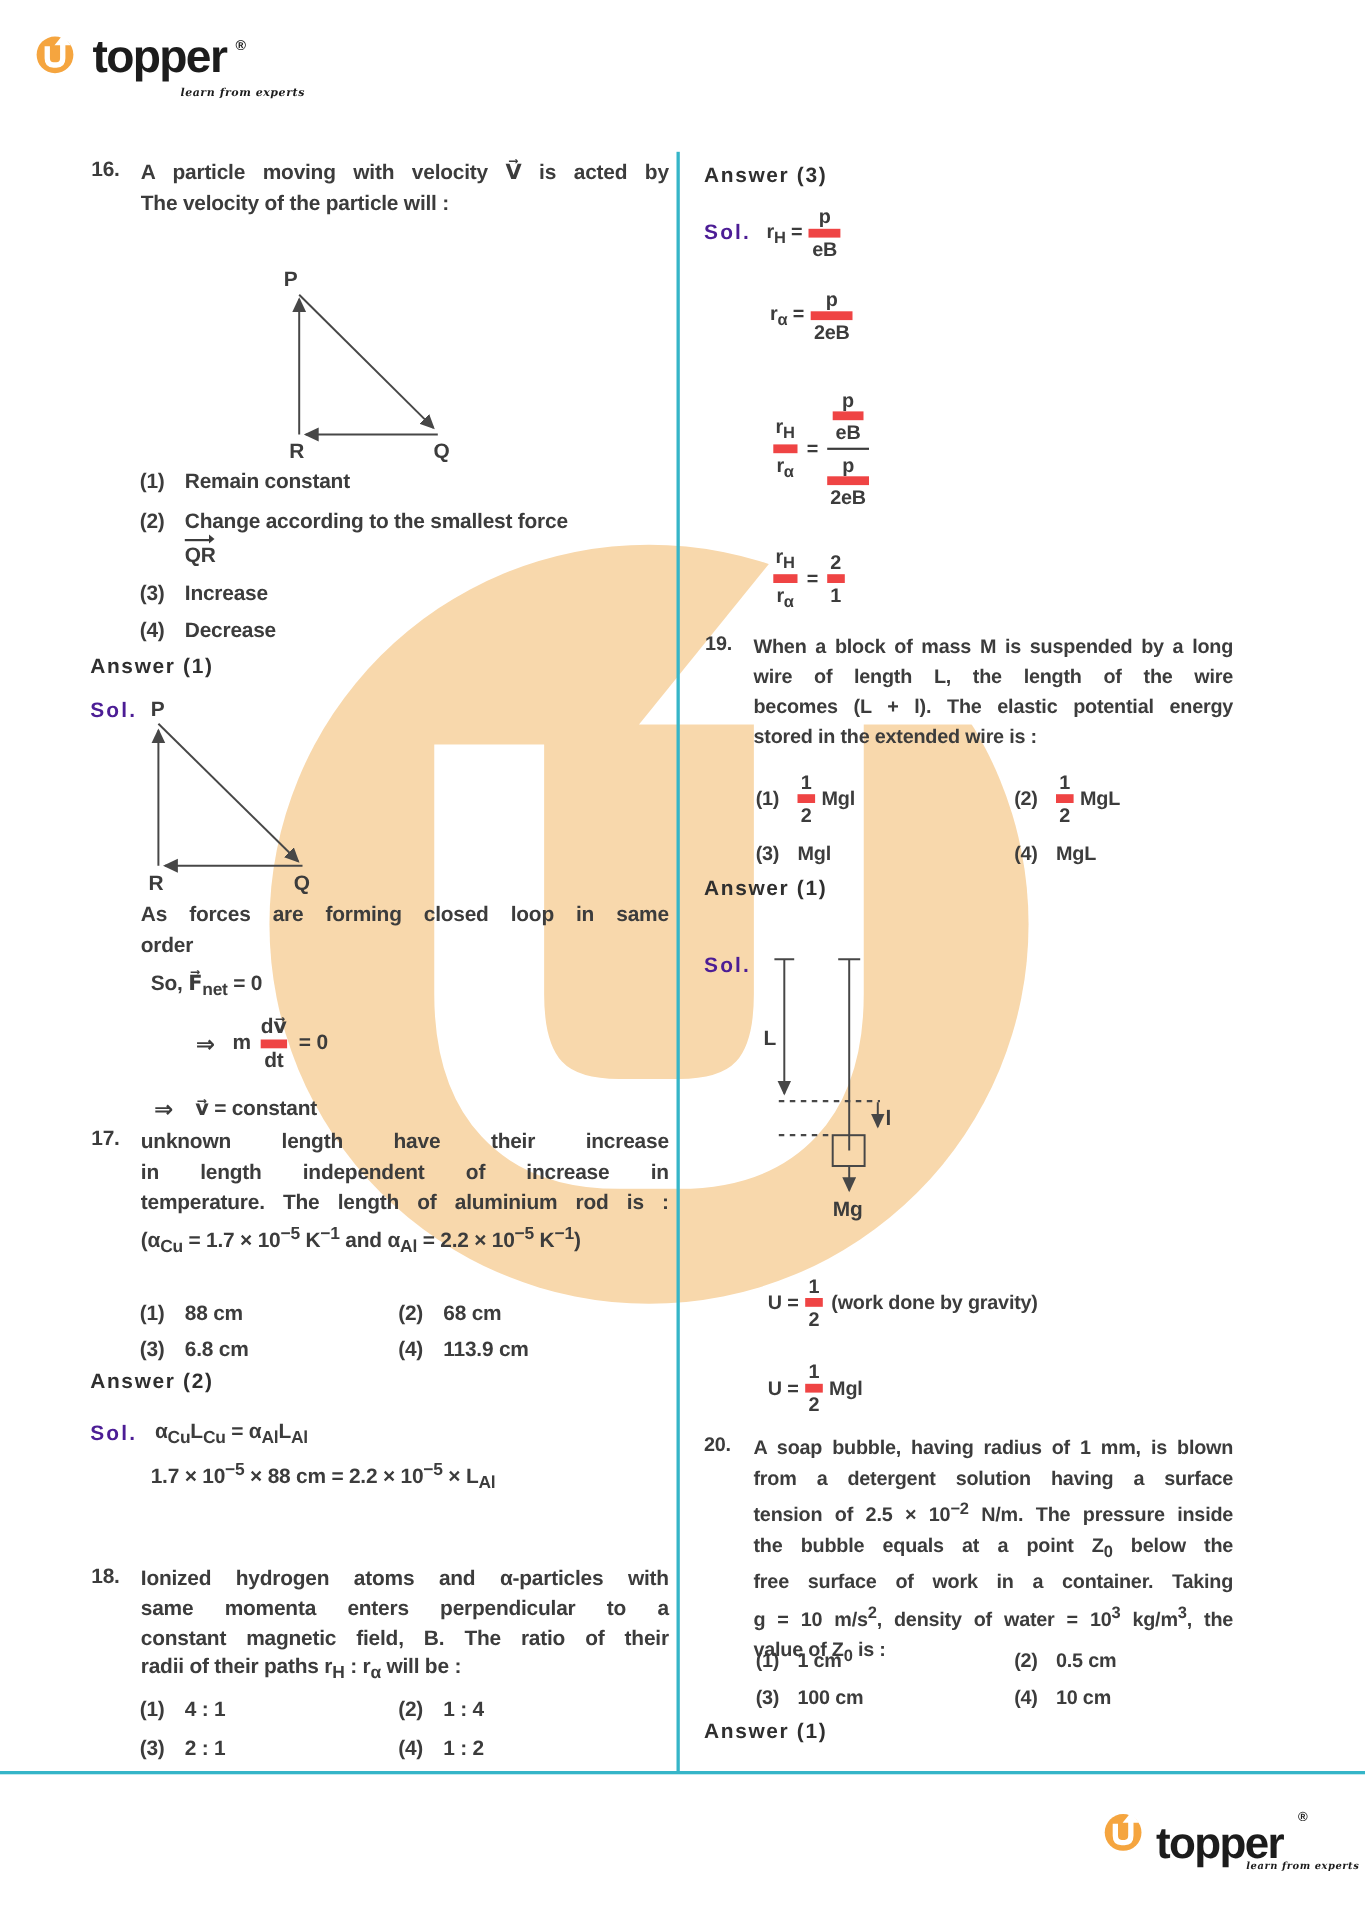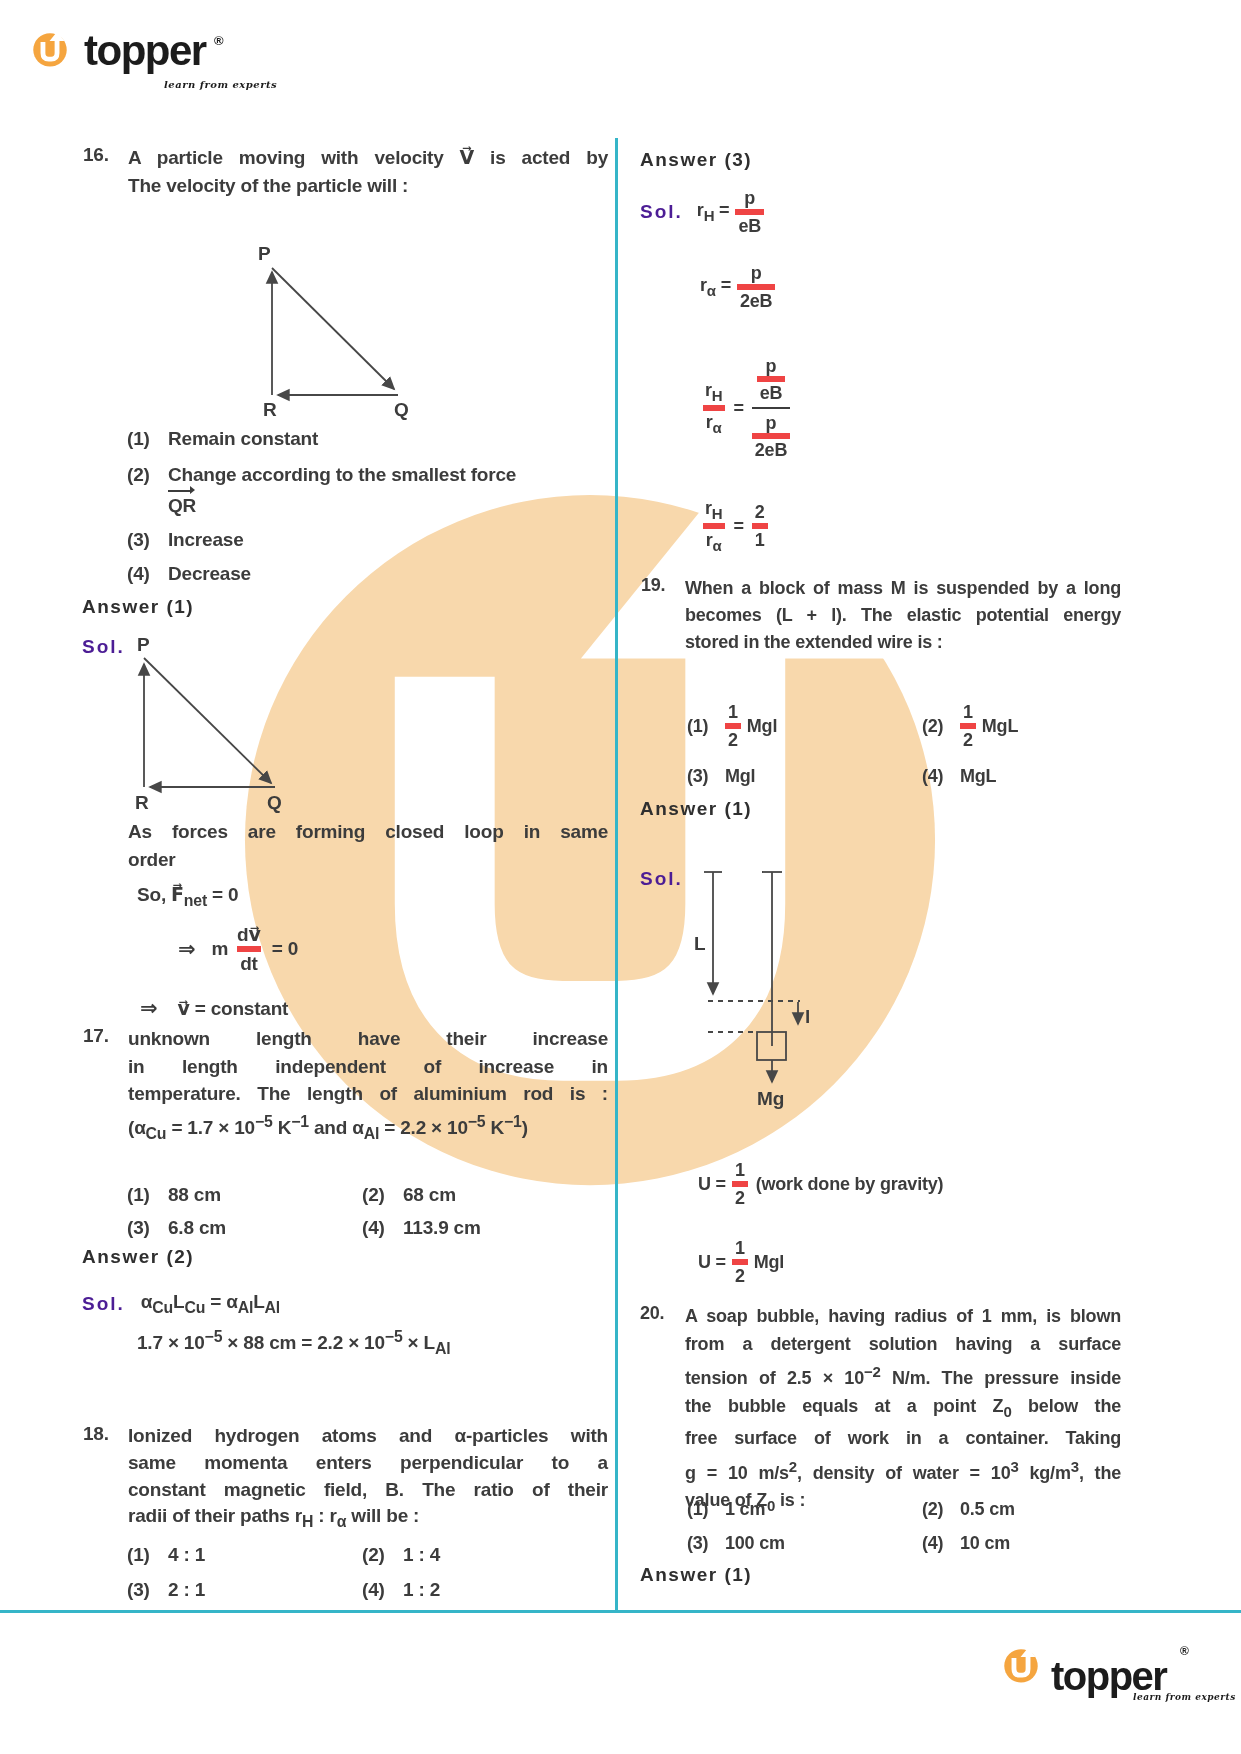--- a/index.html
+++ b/index.html
@@ -18,21 +18,21 @@
   .para .ln{text-align:justify;text-align-last:justify}
   .para .ln.left{text-align:left;text-align-last:left}
   .opt .mk{display:inline-block;min-width:41px}
   .ropt .mk{display:inline-block;min-width:38px}
   .ans{letter-spacing:1.5px;color:#2f2f2f;font-size:19px}
   .rans{font-size:19px}
   .sol{letter-spacing:2px;color:#4c1d95}
   .frow{display:flex;align-items:center}
   .frac{display:inline-flex;flex-direction:column;align-items:center;text-align:center;line-height:1.12}
   .frac .num{padding:0 3px}
-  .frac .den{border-top:6px solid #ef4444;padding:1px 3px 0}
+  .frac .den{border-top:8px solid #ef4444;padding:1px 3px 0}
   .bfrac{display:inline-flex;flex-direction:column;align-items:center;line-height:1.05}
   .bfrac > .bden{border-top:2px solid #3c3c3c;padding-top:4px;margin-top:3px}
   .vecbar{position:relative;display:inline-block}
   .vecbar::before{content:"";position:absolute;left:0;right:4px;top:-5px;border-top:2px solid #3c3c3c}
   .vecbar::after{content:"";position:absolute;right:-3px;top:-9px;border:4px solid transparent;border-left:5px solid #3c3c3c}
   .imp{font-size:21px}
   .gap6{margin-right:6px}.gap8{margin-right:8px}.gap14{margin-right:14px}.gap16{margin-right:16px}
   .brandname{font-size:42px;color:#1c1c1c;letter-spacing:-1.5px;line-height:1}
   .brandname.sm{font-size:40px}
   .regmark{font-size:13px;color:#1c1c1c}
@@ -233,20 +233,21 @@
     <span class="gap8">=</span>
     <span class="frac">
       <span class="num">2</span>
       <span class="den">1</span>
     </span>
   </div>
 
   <div class="abs z rfont" style="left:641px;top:575px">19.</div>
   <div class="abs z rfont para r19" style="left:685px;top:575px;width:436px">
     <div class="ln">When a block of mass M is suspended by a long</div>
+    <div class="ln">wire of length L, the length of the wire</div>
     <div class="ln">becomes (L + l). The elastic potential energy</div>
     <div class="ln left">stored in the extended wire is :</div>
   </div>
 
   <div class="abs z rfont frow ropt" style="left:687px;top:698px;height:56px">
     <span class="mk">(1)</span>
     <span class="frac gap6">
       <span class="num">1</span>
       <span class="den">2</span>
     </span>

